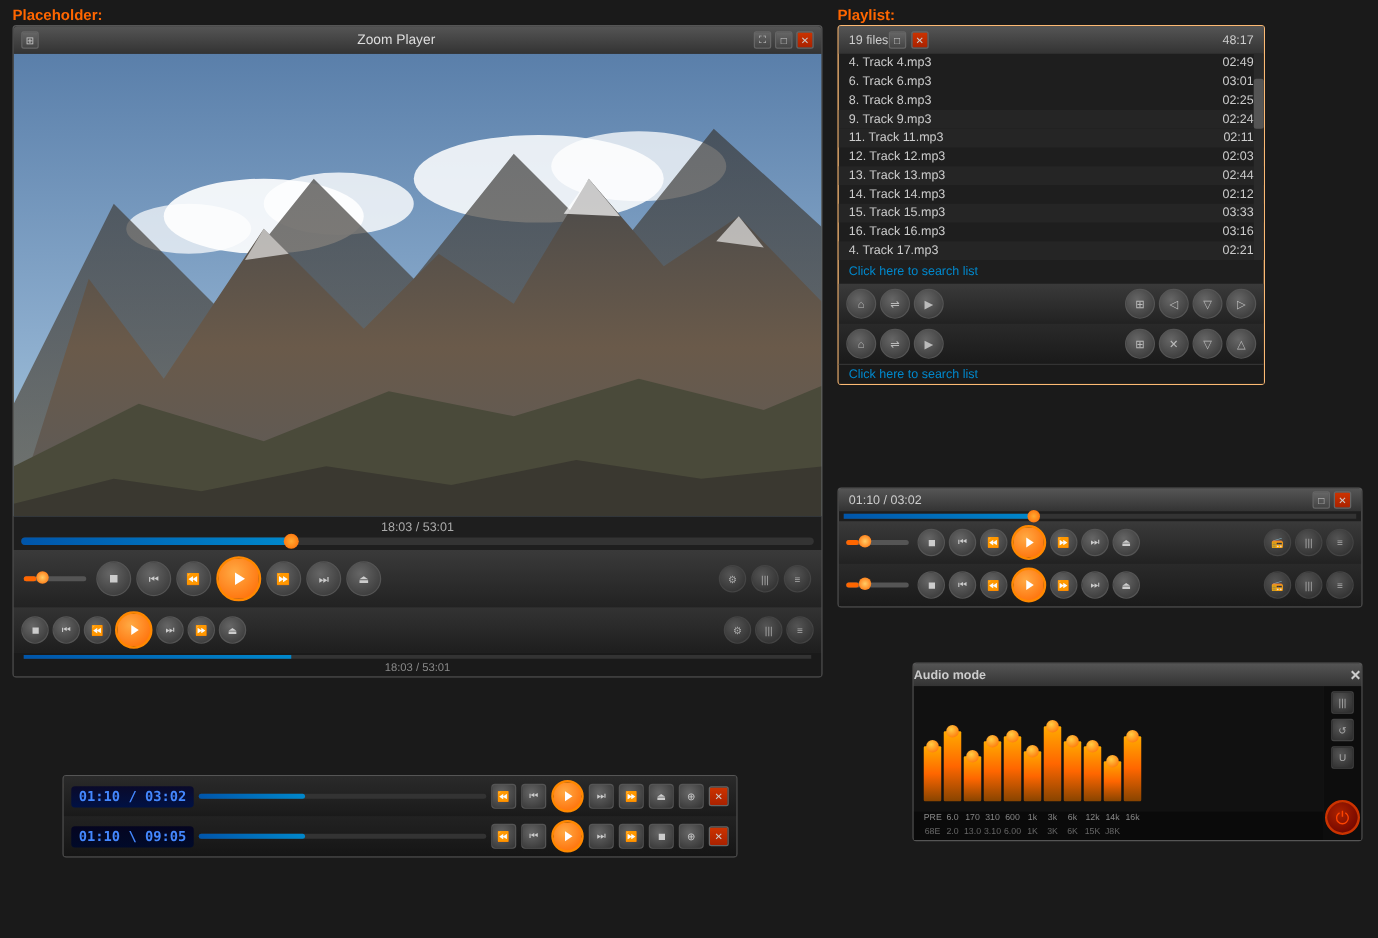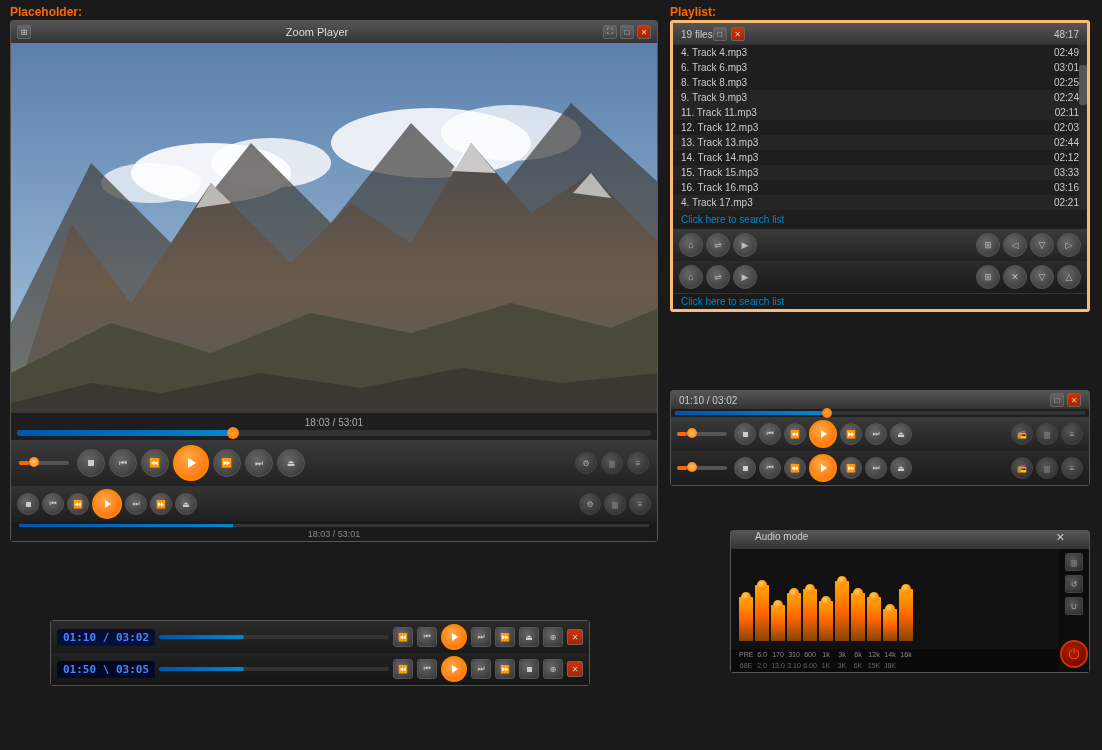--- a/index.html
+++ b/index.html
@@ -178,23 +178,23 @@
       display: flex;
       align-items: center;
       gap: 3px;
     }
 
     
     .playlist-panel {
       position: absolute;
       top: 20px;
       left: 670px;
-      width: 420px;
+      width: 342px;
       background: #1e1e1e;
-      border: 3px solid #fdba74;
+      border: 1px solid #fdba74;
       border-radius: 3px;
     }
     .playlist-header {
       background: linear-gradient(to bottom, #555, #333);
       height: 22px;
       display: flex;
       align-items: center;
       justify-content: space-between;
       padding: 0 8px;
     }
@@ -318,23 +318,24 @@
       left: 730px;
       width: 360px;
       background: #1e1e1e;
       border: 1px solid #555;
       border-radius: 3px;
     }
     .eq-header {
       background: linear-gradient(to bottom, #555, #333);
       height: 18px;
       display: flex;
-      align-items: flex-start;
+      align-items: center;
       justify-content: space-between;
-      padding: 0 24px;
+      padding: 0 0;
+      font-weight: bold;
     }
     .eq-close { color: #ccc; cursor: pointer; font-size: 11px; }
     .eq-area {
       background: #111;
       padding: 8px;
       display: flex;
       align-items: flex-end;
       gap: 2px;
       height: 100px;
       position: relative;
@@ -809,21 +810,21 @@
     <div class="ctrl-btn" style="width:20px;height:20px;border-radius:3px;">
         <span style="font-size:8px;color:#ccc;">⏏</span>
       </div>
     <div class="ctrl-btn" style="width:20px;height:20px;border-radius:3px;">
         <span style="font-size:8px;color:#ccc;">⊕</span>
       </div>
     <div class="win-btn close" style="width:16px;height:16px;">✕</div>
   </div>
 
   <div class="compact-row" style="background:linear-gradient(to bottom,#222,#151515);">
-    <div class="compact-time" style="background:linear-gradient(to bottom,#050520,#000a2a);">01:50 \ 03:05</div>
+    <div class="compact-time" style="background:linear-gradient(to bottom,#050520,#000a2a);">01:10 \ 09:05</div>
     <div class="compact-progress">
       <div class="compact-progress-fill" style="width:37%;"></div>
     </div>
     <div class="ctrl-btn" style="width:20px;height:20px;border-radius:3px;">
         <span style="font-size:8px;color:#ccc;">⏪</span>
       </div>
     <div class="ctrl-btn" style="width:20px;height:20px;border-radius:3px;">
         <span style="font-size:8px;color:#ccc;">⏮</span>
       </div>
     <div class="ctrl-btn play-btn" style="width:26px;height:26px;">

